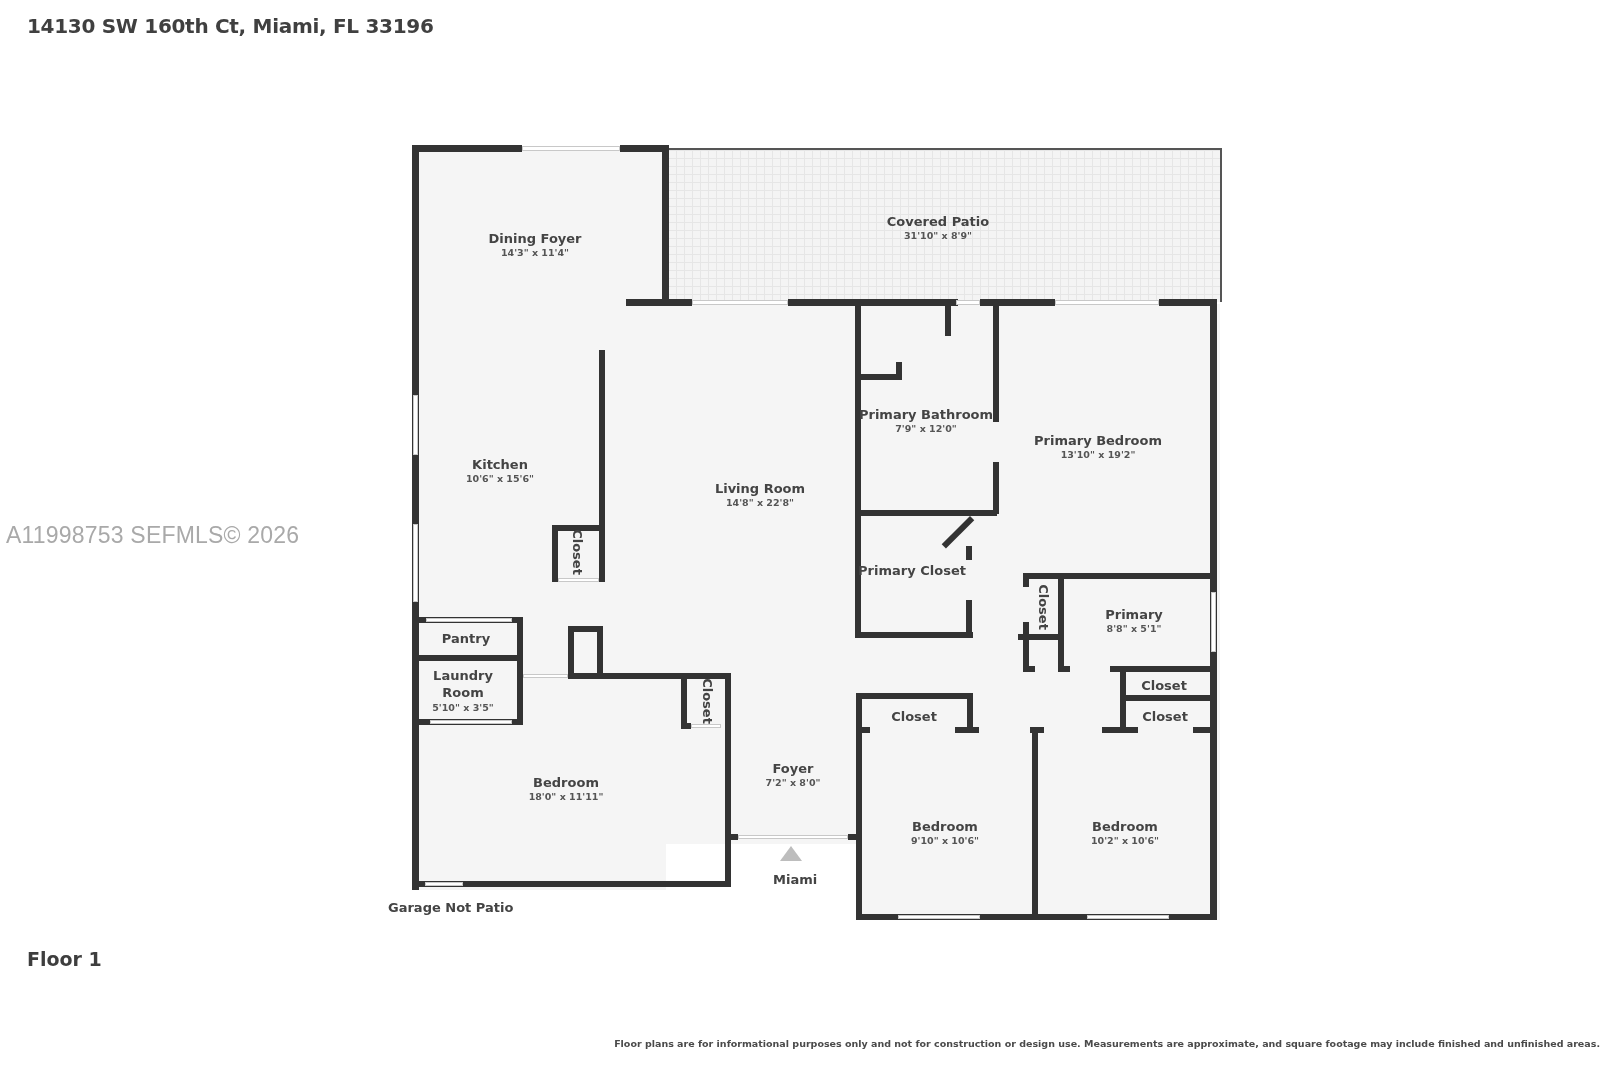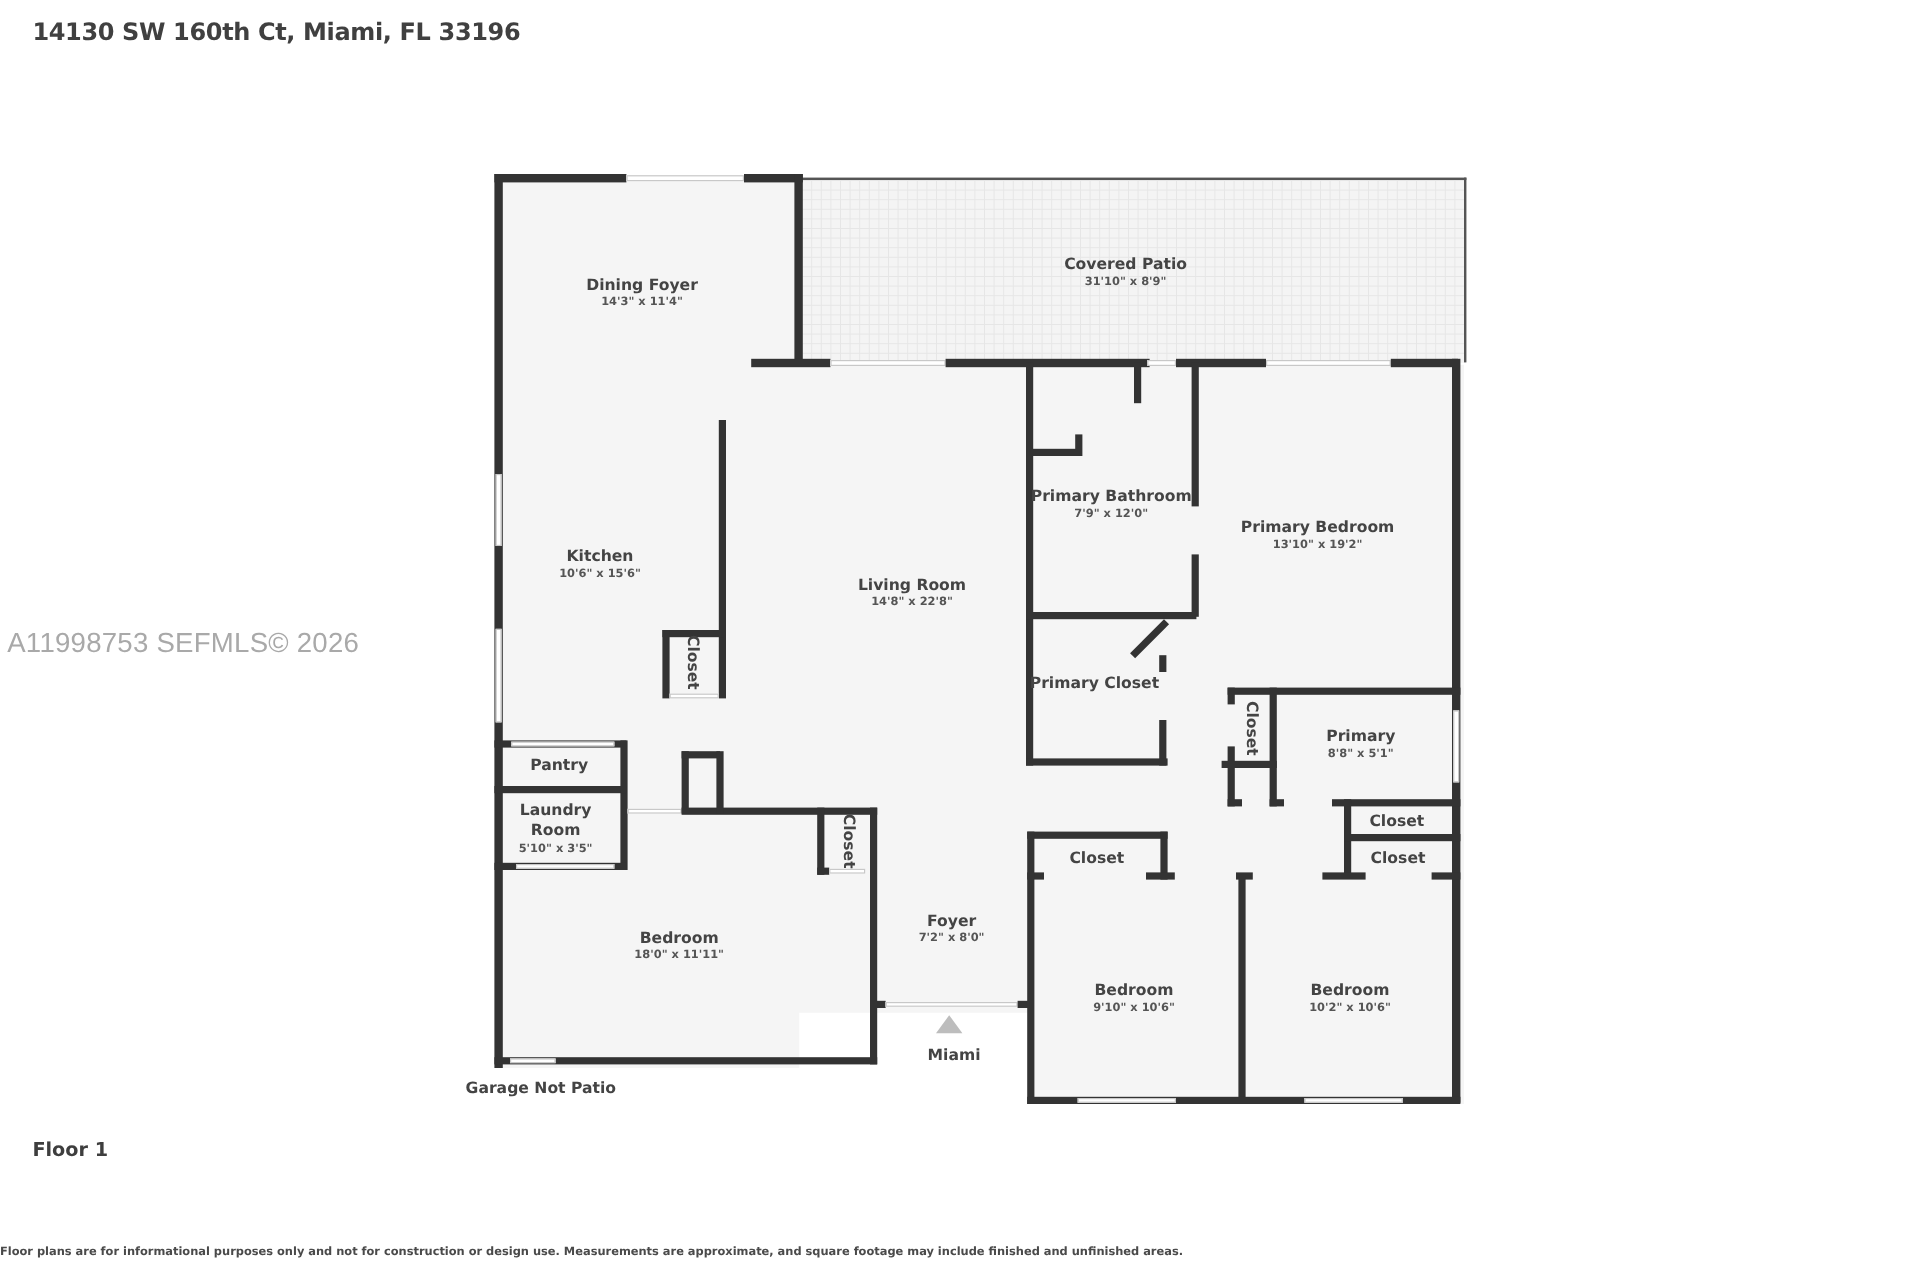--- a/index.html
+++ b/index.html
@@ -1,21 +1,21 @@
 <!DOCTYPE html>
 <html><head>
 <meta charset="utf-8">
 <style>
   html, body { margin:0; padding:0; }
   body { width:1600px; height:1066px; background:#ffffff; position:relative; overflow:hidden;
          font-family:"DejaVu Sans", sans-serif; color:#3a3a3a; }
   .address { position:absolute; left:27px; top:14px; font-size:20px; font-weight:bold; color:#404040; letter-spacing:-0.3px; }
   .watermark { position:absolute; left:6px; top:522px; font-family:"Liberation Sans", sans-serif; font-size:23px; color:#a9a9a9; letter-spacing:0.2px; }
-  .floor-label { position:absolute; left:27px; top:948px; font-size:16px; font-weight:bold; color:#3e3e3e; }
-  .disclaimer { position:absolute; left:0; width:1600px; top:1038px; text-align:left; font-size:9.5px; font-weight:bold; color:#4a4a4a; }
+  .floor-label { position:absolute; left:27px; top:948px; font-size:19px; font-weight:bold; color:#3e3e3e; }
+  .disclaimer { position:absolute; left:0; width:1600px; top:1038px; text-align:right; font-size:9.5px; font-weight:bold; color:#4a4a4a; }
   .plan { position:absolute; left:0; top:0; width:1600px; height:1066px; }
   .floor { position:absolute; background:#f5f5f5; }
   .patio { position:absolute; background-color:#f4f4f4;
      background-image:
        linear-gradient(#e6e6e6 1px, transparent 1px),
        linear-gradient(90deg, #e6e6e6 1px, transparent 1px);
      background-size:8px 8px; border-top:2px solid #555; border-right:2px solid #555; }
   .wall { position:absolute; background:#333333; }
   .win { position:absolute; background:#ffffff; border:1px solid #c8c8c8; box-sizing:border-box; }
   .room-label { position:absolute; text-align:center; transform:translate(-50%,-50%); white-space:nowrap; }

